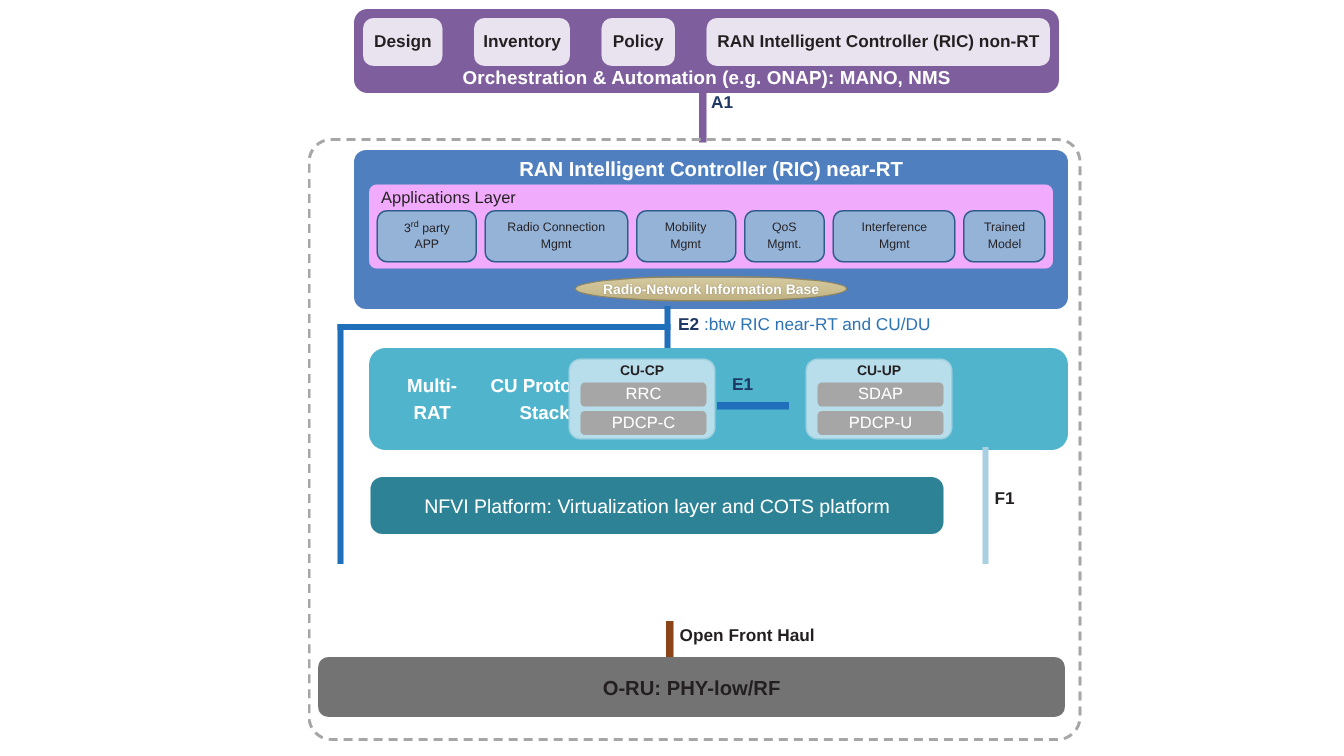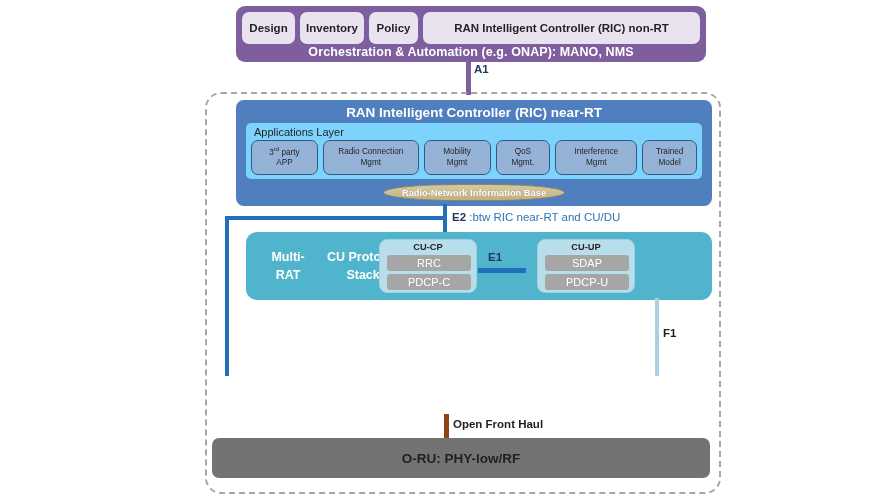--- a/index.html
+++ b/index.html
@@ -14,21 +14,21 @@
   
   .orch-panel {
     position: absolute;
     left: 236px; top: 6px; width: 470px; height: 56px;
     background: #7E5E9C;
     border-radius: 9px;
   }
   .orch-row {
     position: absolute;
     left: 6px; top: 6px; right: 6px; height: 32px;
-    display: flex; gap: 5px;
+    display: flex; gap: 21px;
   }
   .orch-chip {
     background: #E9E3F0;
     border-radius: 7px;
     display: flex; align-items: center; justify-content: center;
     font-size: 11.5px; font-weight: bold; color: #231f20;
     height: 32px;
     white-space: nowrap;
   }
   .orch-chip.c0 { width: 53px; }
@@ -72,21 +72,21 @@
     border-radius: 8px;
   }
   .ric-title {
     position: absolute; left: 0; top: 5px; width: 100%;
     text-align: center;
     font-size: 13.5px; font-weight: bold; color: #ffffff;
   }
   .apps-layer {
     position: absolute;
     left: 10px; top: 23px; width: 456px; height: 56px;
-    background: #7dd3fc;
+    background: #f0abfc;
     border-radius: 5px;
   }
   .apps-layer-title {
     position: absolute; left: 8px; top: 3px;
     font-size: 11px; color: #231f20;
   }
   .apps-row {
     position: absolute;
     left: 5px; top: 17px; right: 5px; height: 35px;
     display: flex; gap: 5px;
@@ -326,20 +326,21 @@
       <div class="cu-slot s2">PDCP-U</div>
     </div>
   </div>
 
   <div class="e1-bar"></div>
   <div class="e1-label">E1</div>
 
   <div class="f1-line"></div>
   <div class="f1-label">F1</div>
 
+  <div class="nfvi-box">NFVI Platform: Virtualization layer and COTS platform</div>
 
 
   <div class="ofh-bar"></div>
   <div class="ofh-label">Open Front Haul</div>
 
   <div class="oru-box">O-RU: PHY-low/RF</div>
 
 </div>
 
 </body></html>

